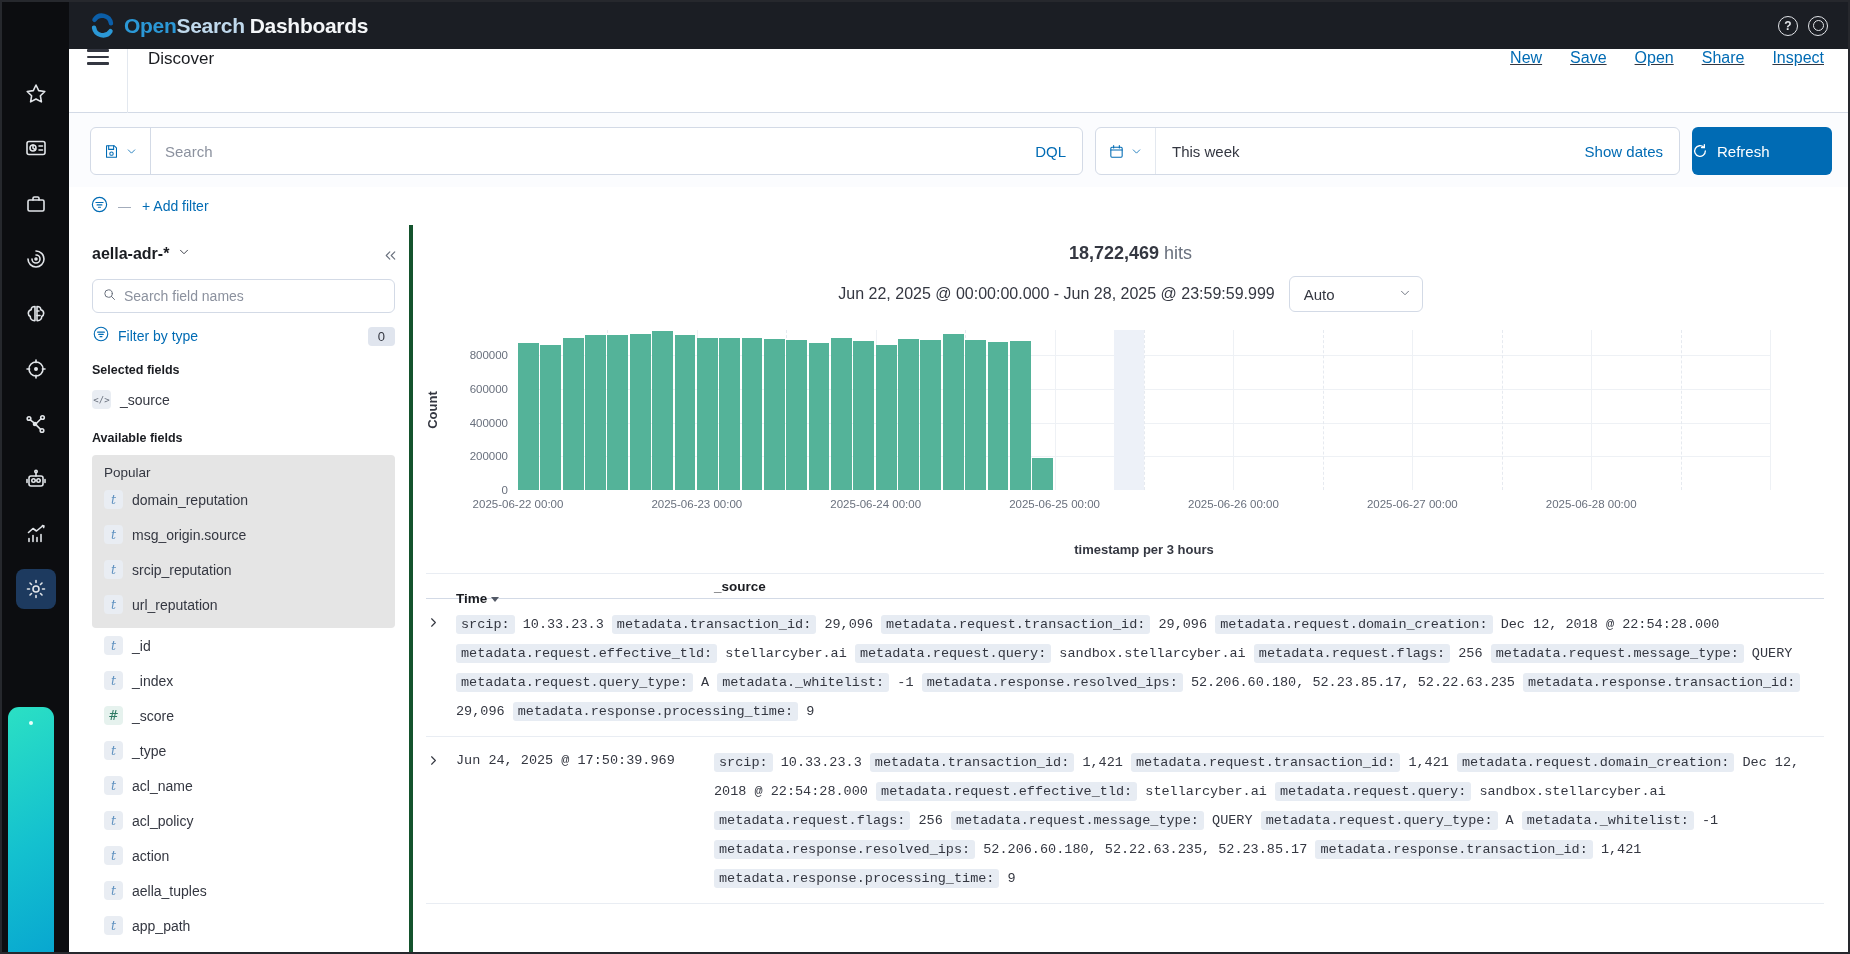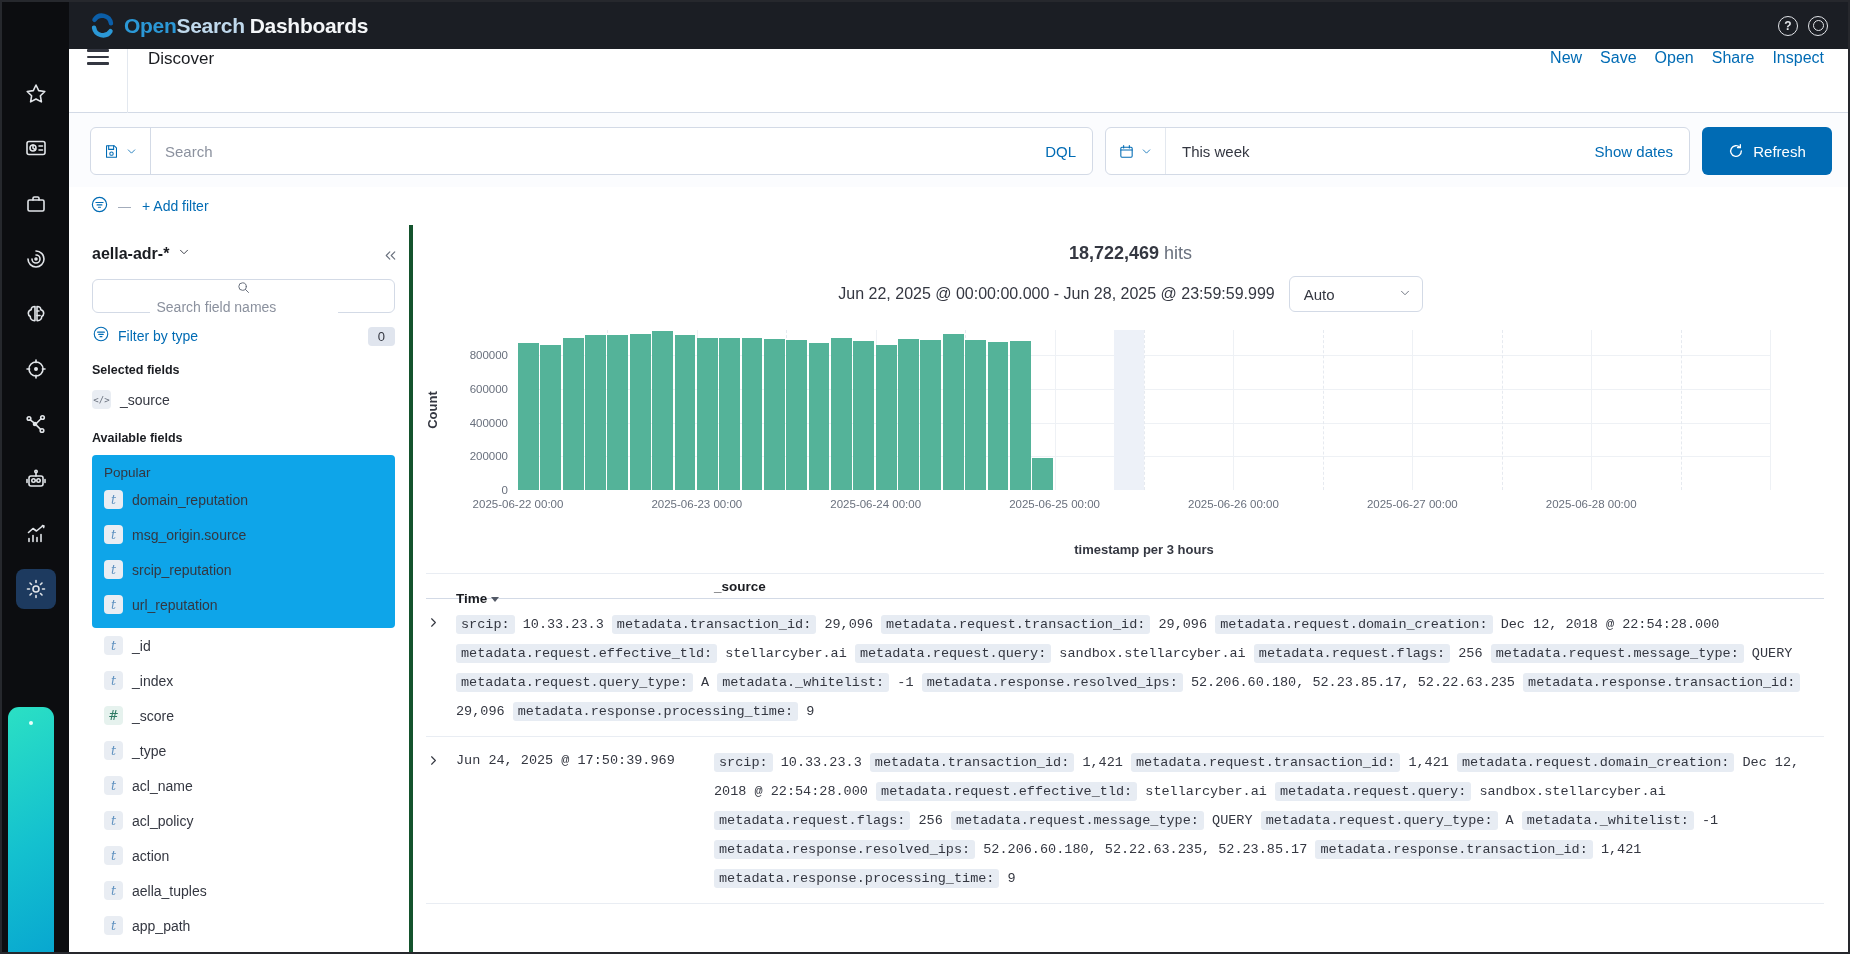--- a/index.html
+++ b/index.html
@@ -30,62 +30,62 @@
   .circ-ic.inner { position:relative; }
   .circ-ic.inner::after { content:""; width:9px; height:9px; border:1.6px solid #e2e5e9; border-radius:50%; }
 
   
   .app-header { height:64px; border-bottom:1px solid #d3dae6; display:flex; padding:0 24px 0 18px; background:#fff; flex:none; }
   .burger { width:22px; height:16px; display:flex; flex-direction:column; justify-content:space-between; cursor:pointer; }
   .burger span { height:2.6px; background:#343741; border-radius:1px; }
   .hdr-div { width:1px; height:64px; background:#e3e8ef; margin:0 20px 0 18px; }
   .page-title { font-size:17px; color:#1a1c21; }
   .hdr-spacer { flex:1; }
-  .hdr-links { display:flex; gap:18px; }
+  .hdr-links { display:flex; gap:28px;text-decoration:underline; }
   .hdr-links a { color:#006BB4; font-size:16px; text-decoration:none; cursor:pointer; }
 
   
   .query-row { padding:14px 16px 12px 21px; display:flex; gap:12px; background:#fbfcfe; flex:none; }
   .qbar { flex:1; height:48px; background:#fff; border:1px solid #d3dae6; border-radius:6px; display:flex; align-items:center; overflow:hidden; }
   .save-seg { display:flex; align-items:center; gap:5px; padding:0 12px; height:100%; border-right:1px solid #d3dae6; cursor:pointer; }
   .qinput { flex:1; border:none; outline:none; font-size:15px; padding:0 14px; color:#343741; font-family:"Liberation Sans",sans-serif; }
   .qinput::placeholder { color:#8b919e; }
   .dql { color:#006BB4; font-size:15px; padding:0 16px; cursor:pointer; }
   .datepicker { width:585px; height:48px; background:#fff; border:1px solid #d3dae6; border-radius:6px; display:flex; align-items:center; flex:none; }
   .cal-seg { display:flex; align-items:center; gap:5px; padding:0 12px; height:100%; border-right:1px solid #e3e8ef; cursor:pointer; }
   .tp-value { font-size:15px; color:#343741; padding-left:16px; }
   .tp-spacer { flex:1; }
   .show-dates { color:#006BB4; font-size:15px; padding-right:16px; cursor:pointer; }
-  .refresh-btn { width:130px; height:48px; background:#006BB4; color:#fff; border:none; border-radius:6px; font-size:15px; font-weight:500; display:flex; align-items:center; justify-content:center; gap:9px; cursor:pointer; flex:none; font-family:"Liberation Sans",sans-serif; }
+  .refresh-btn { width:140px; height:48px; background:#006BB4; color:#fff; border:none; border-radius:6px; font-size:15px; font-weight:500; display:flex; align-items:center; gap:9px; cursor:pointer; flex:none; font-family:"Liberation Sans",sans-serif; }
 
   
   .filter-row { height:38px; display:flex; align-items:center; gap:9px; padding:0 16px 0 21px; background:#fff; flex:none; }
   .filter-dash { color:#98a2b3; font-size:13px; margin-right:2px; }
   .add-filter { color:#006BB4; font-size:14px; cursor:pointer; }
 
   
   .content-row { flex:1; display:flex; min-height:0; }
   .fields-panel { width:340px; flex:none; padding:0 14px 0 23px; position:relative; overflow:hidden; }
   .collapse-ic { position:absolute; right:10px; top:22px; cursor:pointer; }
   .index-row { margin-top:20px; display:flex; align-items:center; gap:8px; cursor:pointer; }
   .index-name { font-size:16px; font-weight:bold; color:#1a1c21; }
-  .fsearch { margin-top:16px; height:34px; border:1px solid #d3dae6; border-radius:6px; display:flex; align-items:center; padding:0 9px; background:#fff;flex-direction:column; }
+  .fsearch { margin-top:16px; height:34px; border:1px solid #d3dae6; border-radius:6px; display:flex; align-items:center; padding:0 9px; background:#fff; }
   .fsearch input { border:none; outline:none; flex:1; font-size:14px; padding-left:7px; color:#343741; font-family:"Liberation Sans",sans-serif; }
   .fsearch input::placeholder { color:#8b919e; }
   .ftype-row { margin-top:12px; display:flex; align-items:center; gap:8px; cursor:pointer; }
   .ftype-label { color:#006BB4; font-size:14px; }
   .ftype-count { margin-left:auto; background:#e0e5ee; color:#343741; border-radius:4px; font-size:13px; padding:2px 10px; }
   .fgroup-h { margin-top:16px; font-size:12.5px; font-weight:bold; color:#1a1c21; }
   .field-item { height:35px; display:flex; align-items:center; gap:9px; cursor:pointer; }
   .ft-badge { width:19px; height:19px; border-radius:4px; background:#e9edf3; display:flex; align-items:center; justify-content:center; font-size:12.5px; flex:none; }
   .ft-t { color:#6092C0; font-family:"DejaVu Serif", serif; font-style:italic; }
   .ft-num { color:#2e7a63; background:#e6f2ee; font-family:"DejaVu Serif", serif; font-style:italic; }
   .ft-src { color:#69707d; font-family:"DejaVu Sans Mono", monospace; font-size:9px; }
   .field-name { font-size:14px; color:#343741; }
-  .popular-box { margin-top:10px; background:#0ea5e9; border-radius:4px; padding:10px 0 6px 12px; }
+  .popular-box { margin-top:10px; background:#e5e5e5; border-radius:4px; padding:10px 0 6px 12px; }
   .popular-h { font-size:13.5px; color:#343741; margin-bottom:2px; }
   .fields-plain { padding-left:12px; }
 
   
   .discover-main { flex:1; border-left:4px solid #14532d; padding-top:18px; overflow:hidden; position:relative; min-width:0; }
   .hits-row { text-align:center; font-size:18px; }
   .hits-num { font-weight:bold; color:#343741; }
   .hits-lbl { color:#69707d; margin-left:5px; }
   .subtitle-row { margin-top:12px; display:flex; align-items:center; justify-content:center; gap:14px; }
   .range-lbl { font-size:16px; color:#343741; }

